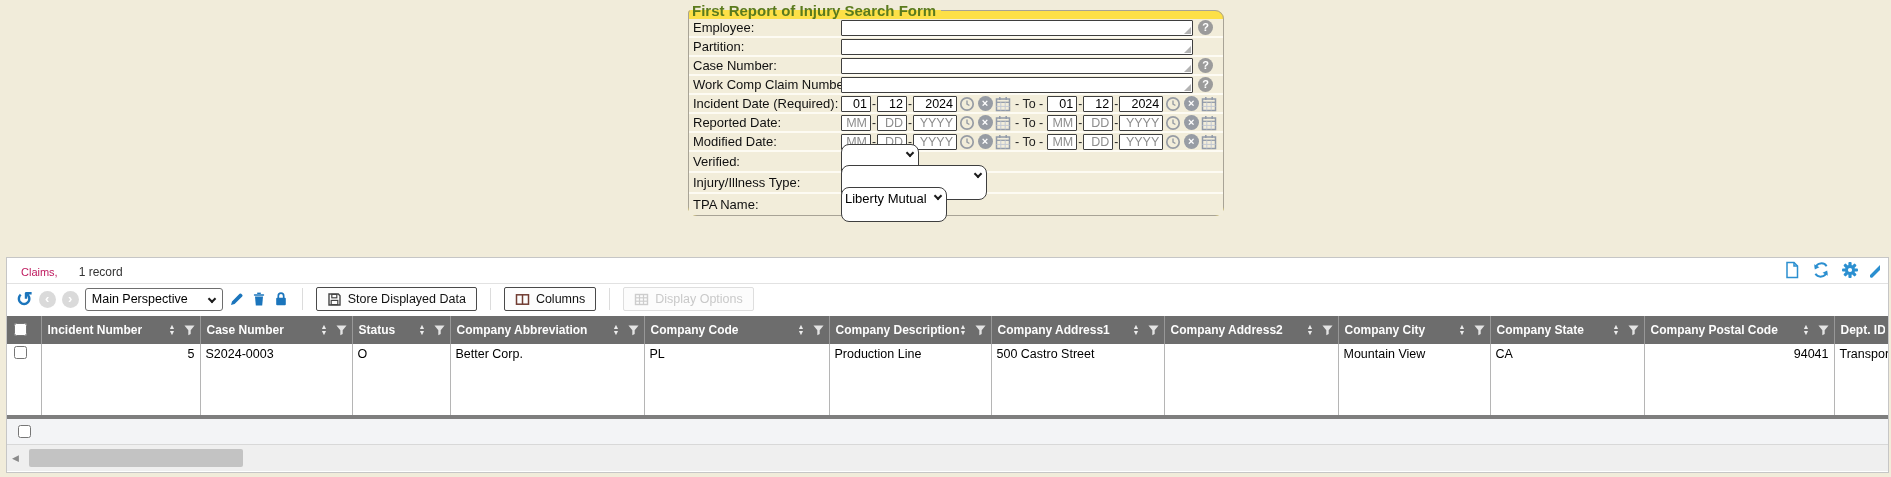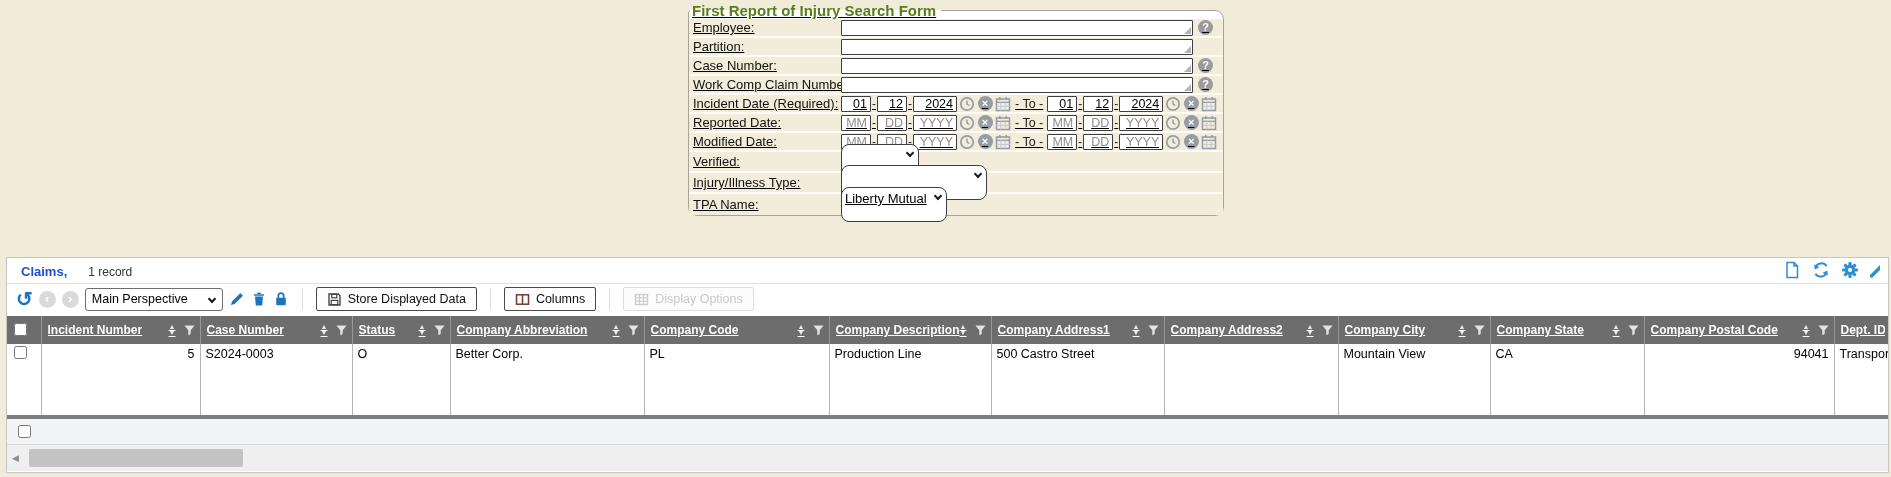--- a/index.html
+++ b/index.html
@@ -1,21 +1,21 @@
 <!DOCTYPE html>
 <html><head>
 <meta charset="utf-8">
 <style>
   * { box-sizing: border-box; margin: 0; padding: 0; }
   html,body { width:1891px; height:477px; }
   body { background:#f1ecda; font-family:"Liberation Sans", sans-serif; position:relative; overflow:hidden; }
 
   
   .search-form { position:absolute; left:688px; top:2px; width:536px; }
-  fieldset { background:#ffffff; border:1px solid #a8a396; border-radius:3px 9px 9px 9px; padding:0 0 0 0;text-decoration:underline; }
+  fieldset { background:#fde047; border:1px solid #a8a396; border-radius:3px 9px 9px 9px; padding:0 0 0 0; }
   legend { font-size:15px; font-weight:bold; color:#5b7b1d; padding:0 5px 0 2px; margin-left:1px; }
   .frow { display:flex; align-items:center; height:19px; background:#f2edda; border-bottom:2px solid #fdfbf3; padding-left:4px; }
   .frow.tall { height:21px; }
   .flabel { width:148px; flex:none; font-size:13px; color:#101010; white-space:nowrap; overflow:hidden; }
   input.text { height:16px; border:1px solid #3e3e3e; background:#fff; font:12.5px "Liberation Sans",sans-serif; padding:0 3px; border-radius:1px;text-align:right; }
   .wide { width:352px; }
   .grip-wrap { position:relative; display:inline-flex; }
   .grip { position:absolute; right:2px; bottom:2px; width:0; height:0; border-left:7px solid transparent; border-bottom:7px solid #b3b3b3; }
   .help-circle { width:15px; height:15px; border-radius:50%; background:#9b9b9b; color:#fff; font-weight:bold; font-size:11px; line-height:15px; display:inline-block; text-align:center; margin-left:5px; flex:none; }
   .dinput { width:30px; } .dinput.yyyy { width:44px; }
@@ -27,35 +27,35 @@
   .sel-wrap { position:relative; display:inline-flex; align-items:center; }
   select { border:1px solid #3e3e3e; background:#fff; font:13px "Liberation Sans",sans-serif; height:35px; appearance:none; -webkit-appearance:none; padding:0 18px 12px 3px; border-radius:8px; }
   .sel-verified select { width:78px; } .sel-injury select { width:146px; } .sel-tpa select { width:106px; }
   .sel-chevron { position:absolute; right:6px; top:6px; width:6px; height:6px; border-right:2px solid #1c1c1c; border-bottom:2px solid #1c1c1c; transform:rotate(45deg); pointer-events:none; }
   .form-buttons { text-align:center; margin-top:4px; }
   .form-buttons button { font:13.5px "Liberation Sans",sans-serif; background:#fff; border:1px solid #3f3f3f; border-radius:2px; padding:1px 11px 2px; margin:0 3px; color:#101010; }
 
   
   .claims-panel { position:absolute; left:6px; top:257px; width:1883px; height:216px; background:#fff; border:1px solid #c6c6c6; overflow:hidden; }
   .titlebar { height:25px; display:flex; align-items:center; padding:2px 8px 0 14px; }
-  .titlebar .title { font-weight:bold; font-size:13px; color:#1d4ed8; }
+  .titlebar .title { font-weight:normal; font-size:11px; color:#be185d; }
   .titlebar .count { font-size:12px; color:#333; margin-left:21px; }
   .titlebar-icons { margin-left:auto; display:flex; gap:11px; align-items:center; }
   .toolbar { height:31px; display:flex; align-items:center; gap:6px; padding-left:9px; border-top:1px solid #e2e2e2; }
   .undo-glyph { color:#1b75bc; font-size:20px; font-weight:bold; line-height:18px; }
   .nav-circle { width:17px; height:17px; border-radius:50%; background:#dadada; color:#fff; font-weight:bold; font-size:13px; line-height:16px; text-align:center; }
   .persp-wrap select { width:138px; height:23px; border:1px solid #6e6e6e; border-radius:3px; font-size:12.5px; padding:0 22px 0 6px; }
   .persp-wrap .sel-chevron { right:8px; top:8px; border-color:#1c1c1c; }
   .tool-sep { width:1px; height:22px; background:#dcdcdc; margin:0 7px; flex:none; }
   .tbtn { display:inline-flex; align-items:center; gap:6px; background:#fdfdfd; border:1px solid #4a4a4a; border-radius:2px; height:24px; padding:0 10px; font-size:12.5px; color:#111; }
   .tbtn.disabled { border-color:#dedede; color:#c9c9c9; background:#fcfcfc; }
   .ticon { display:inline-flex; }
 
   .grid { border-collapse:collapse; table-layout:fixed; width:1881px; margin-top:2px; }
-  .grid th { background:#6d6d6d; color:#fdfdfd; font-size:12px; font-weight:bold; text-align:left; height:28px; padding:0 3px 0 6px; border-right:1px solid #989898; overflow:hidden; white-space:nowrap;text-decoration:underline; }
+  .grid th { background:#6d6d6d; color:#fdfdfd; font-size:12px; font-weight:bold; text-align:left; height:28px; padding:0 3px 0 6px; border-right:1px solid #989898; overflow:hidden; white-space:nowrap; }
   .hwrap { display:flex; align-items:center; }
   .hlabel { flex:1; overflow:hidden; }
   .sort { display:inline-flex; flex-direction:column; font-size:7px; line-height:6px; color:#ececec; margin-right:8px; flex:none; }
   .funnel { flex:none; display:inline-flex; margin-right:2px; }
   .grid td { background:#fff; font-size:12.5px; color:#000; vertical-align:top; padding:3px 5px; border-right:1px solid #b5b5b5; height:71px; overflow:hidden; white-space:nowrap; }
   .grid td.num { text-align:right; }
   .grid td.ck, .grid th.ck { padding:2px 0 0 7px; }
   .thickbar { height:4px; background:#7e7e7e; }
   .gridfooter { height:26px; background:#f3f4f6; display:flex; align-items:center; padding-left:11px; border-bottom:1px solid #d8d8d8; }
   .scrollarea { height:26px; background:#efefef; position:relative; }

